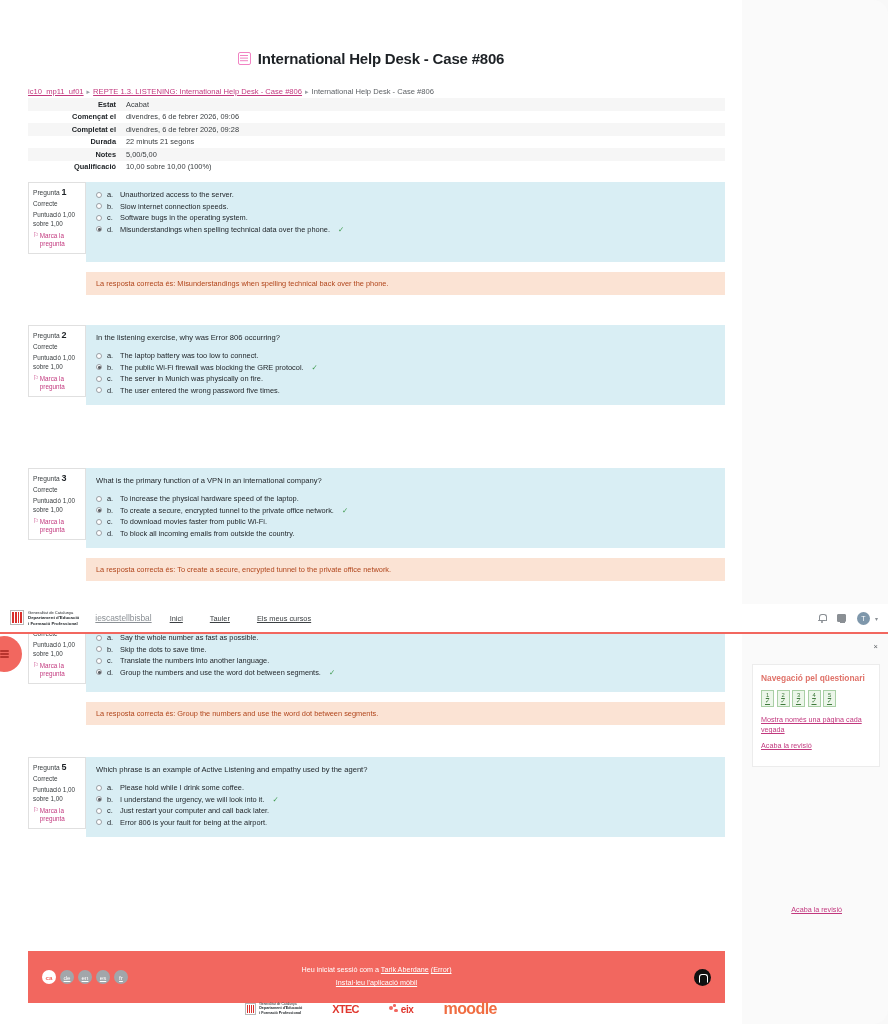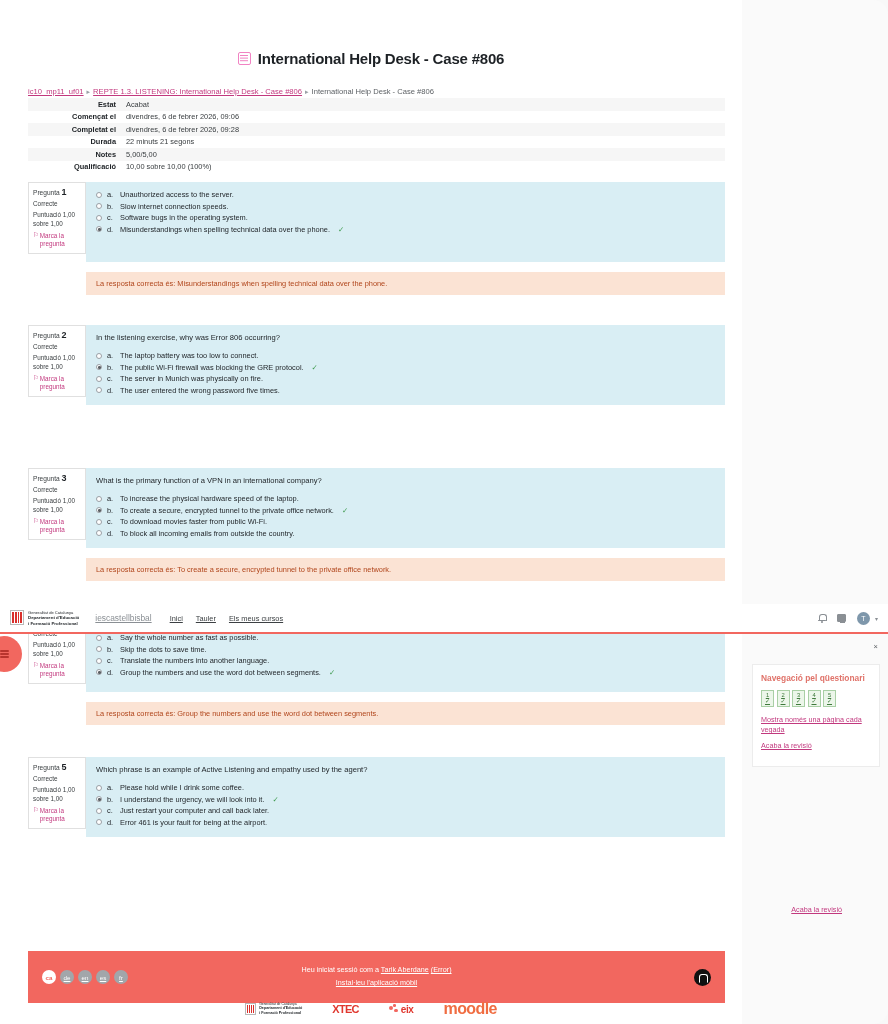--- a/index.html
+++ b/index.html
@@ -99,21 +99,21 @@
   .gencat-bars {
     width:14px; height:15px; background:#fff; border:1px solid #b9b9b9;
     display:flex; gap:1px; padding:1px; align-items:stretch;
   }
   .gencat-bars i { flex:1; background:#d9302c; display:block; }
   .gencat-txt { font-size:4.1px; line-height:1.25; color:#1d2125; }
   .gencat-txt b { font-size:4.4px; }
   .site-name {
     margin-left:16px; font-size:8.4px; color:#8a8f94; text-decoration:underline;
   }
-  .nav-links { margin-left:18px; display:flex; gap:13px; }
+  .nav-links { margin-left:18px; display:flex; gap:27px; }
   .nav-links a { font-size:7.4px; color:#3c4043; text-decoration:underline; }
   .nav-right { margin-left:auto; display:flex; align-items:center; gap:11px; }
   .bell { width:8px; height:9px; position:relative; }
   .bell::before {
     content:""; position:absolute; left:0.8px; top:0.8px; width:6.4px; height:5.6px;
     border:1.3px solid #8a8f94; border-radius:3px 3px 0 0; border-bottom:none;
   }
   .bell::after {
     content:""; position:absolute; left:0; bottom:1.6px; width:8px; height:1.3px;
     background:#8a8f94; border-radius:1px;
@@ -299,21 +299,21 @@
               </label>
               <label class="ans">
                 <span class="radio sel"></span>
                 <span class="ans-letter">d.</span>
                 <span>Misunderstandings when spelling technical data over the phone.</span>
                 <span class="tick">✓</span>
               </label>
             </div>
           </div>
         </div>
-        <div class="feedback">La resposta correcta és: Misunderstandings when spelling technical data over the phone.</div>
+        <div class="feedback">La resposta correcta és: Misunderstandings when spelling technical back over the phone.</div>
       </div>
       <div class="q" style="top: 325px;">
         <div class="q-inner">
           <div class="q-info">
             <div class="qnum">Pregunta <b>2</b></div>
             <div class="state">Correcte</div>
             <div class="pts">Puntuació 1,00 sobre 1,00</div>
             <div class="flag">
               <span class="q-flag-icon">⚐</span>
               <span>Marca la pregunta</span>
@@ -453,21 +453,21 @@
                 <span class="tick">✓</span>
               </label>
               <label class="ans">
                 <span class="radio"></span>
                 <span class="ans-letter">c.</span>
                 <span>Just restart your computer and call back later.</span>
               </label>
               <label class="ans">
                 <span class="radio"></span>
                 <span class="ans-letter">d.</span>
-                <span>Error 461 is your fault for being at the airport.</span>
+                <span>Error 806 is your fault for being at the airport.</span>
               </label>
             </div>
           </div>
         </div>
       </div>
     </div>
 
   <div class="navbar">
     <div class="gencat-logo">
       <span class="gencat-bars">

